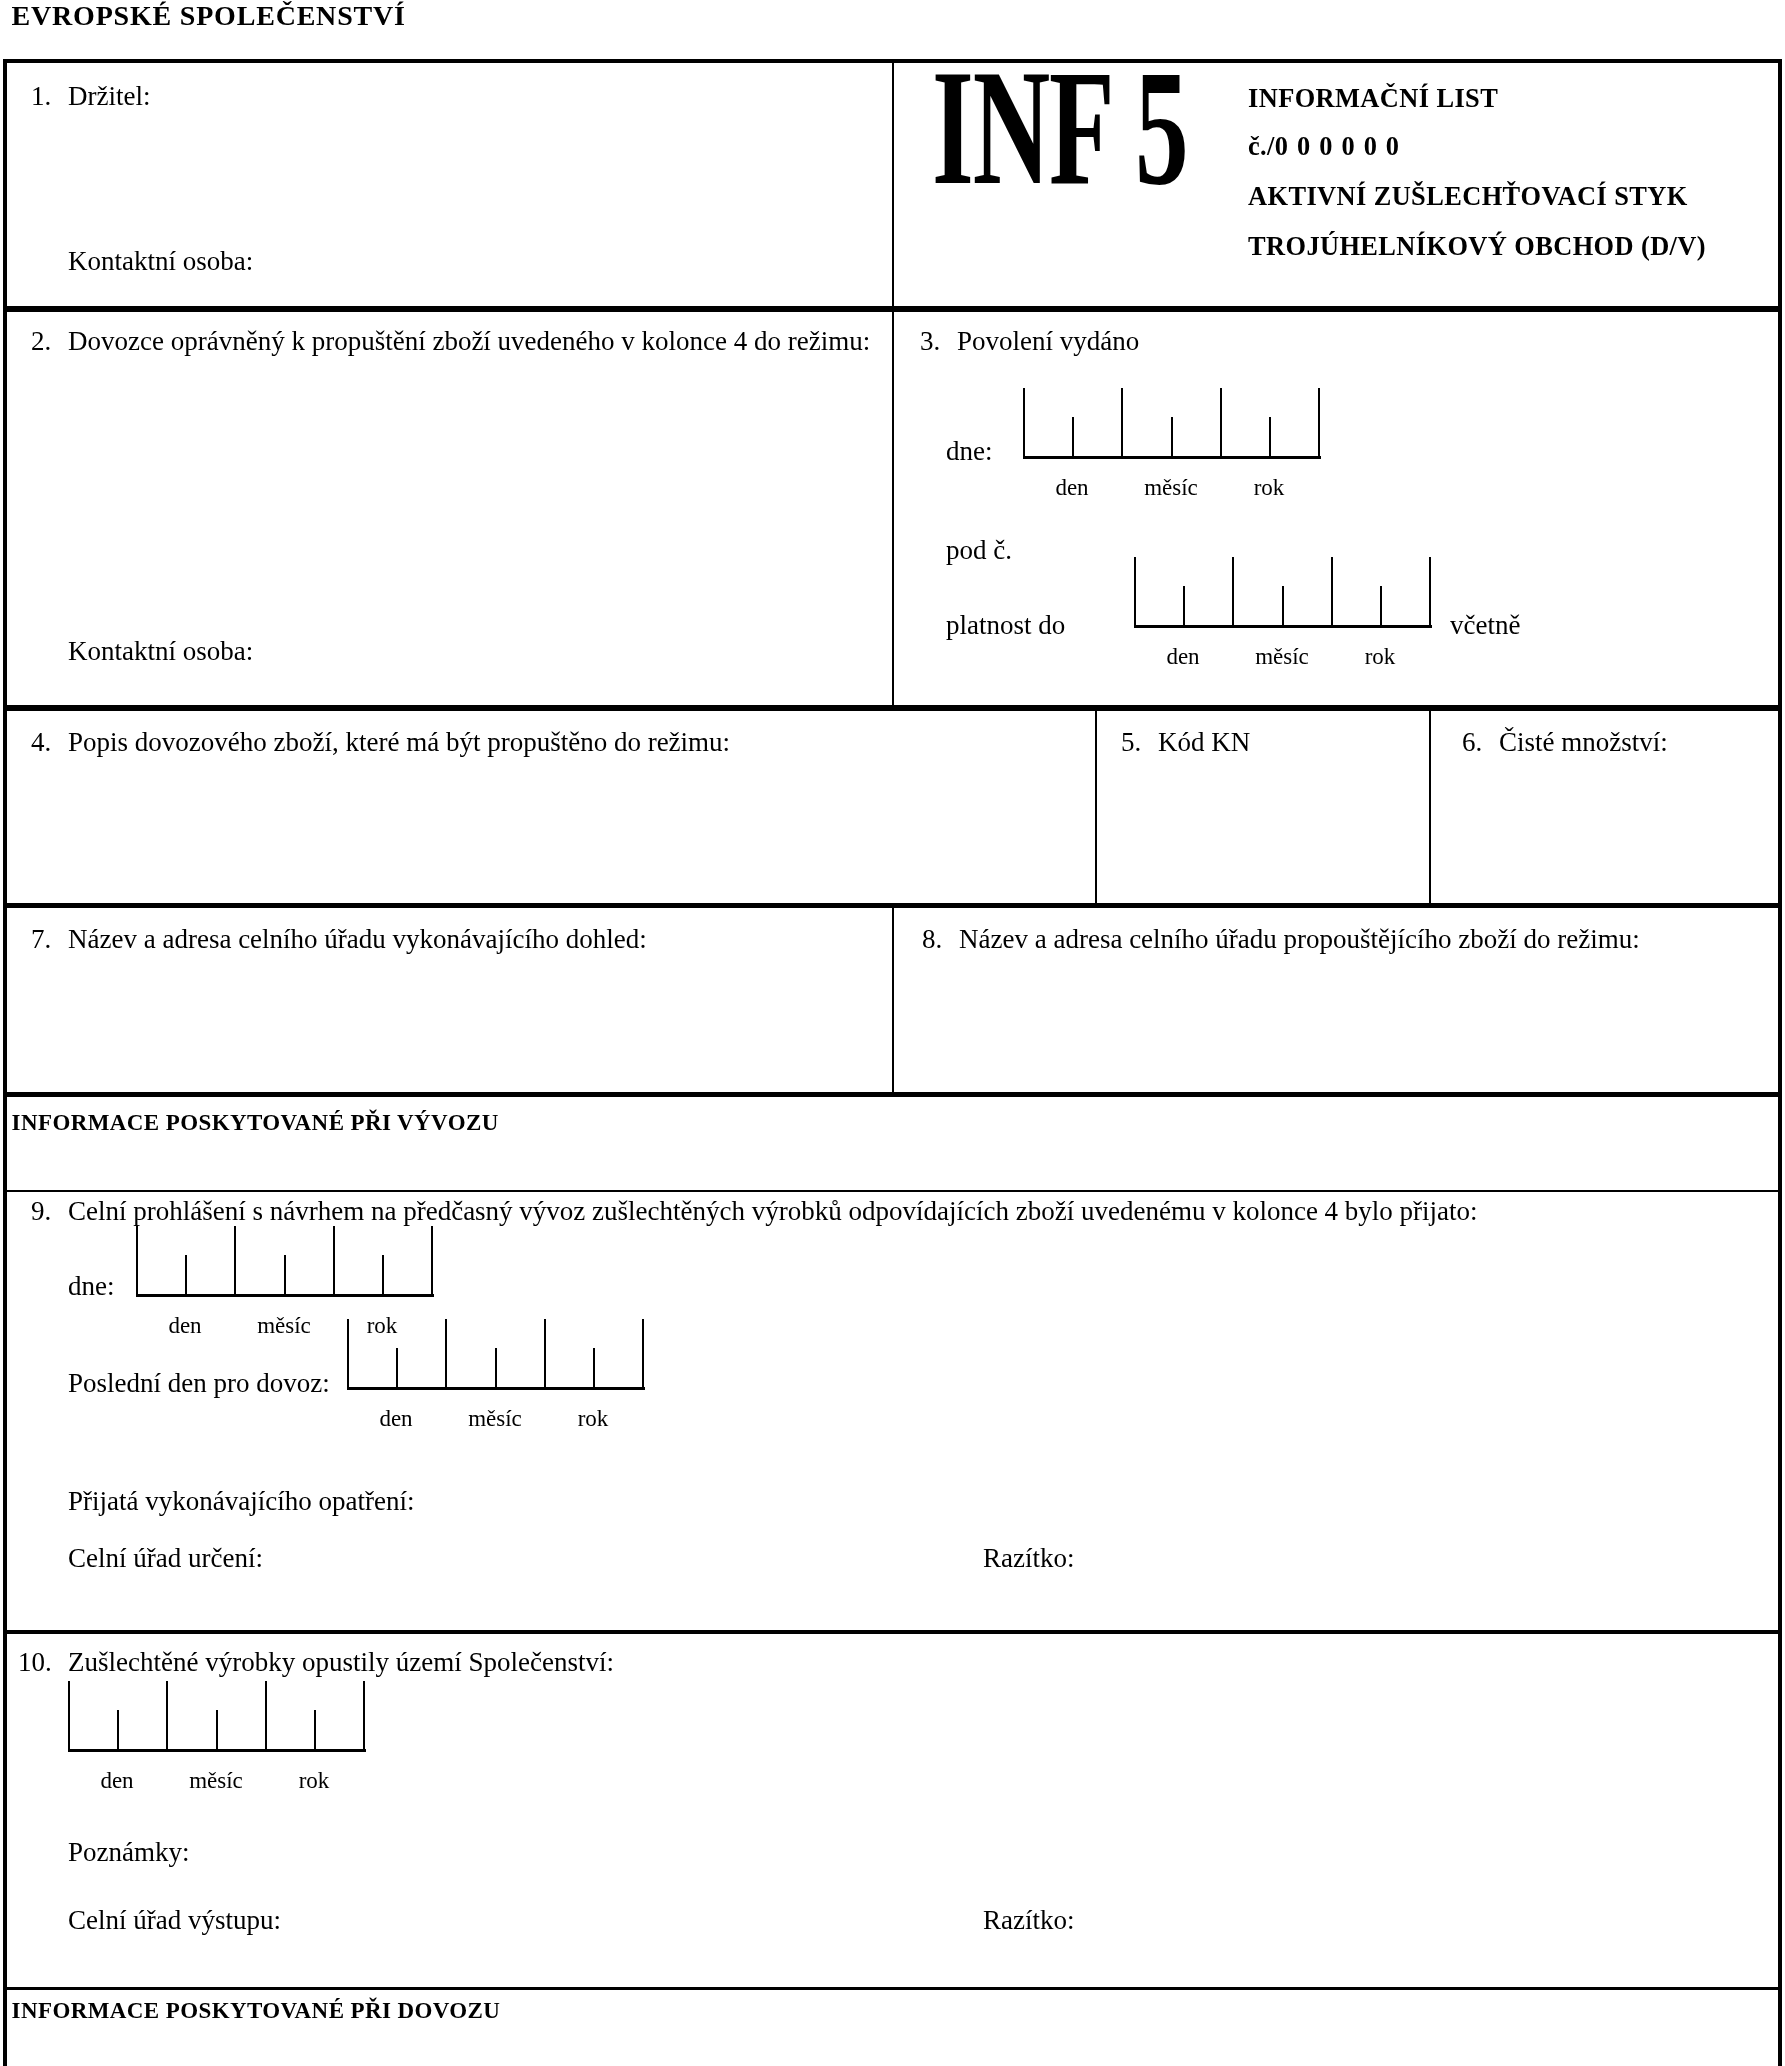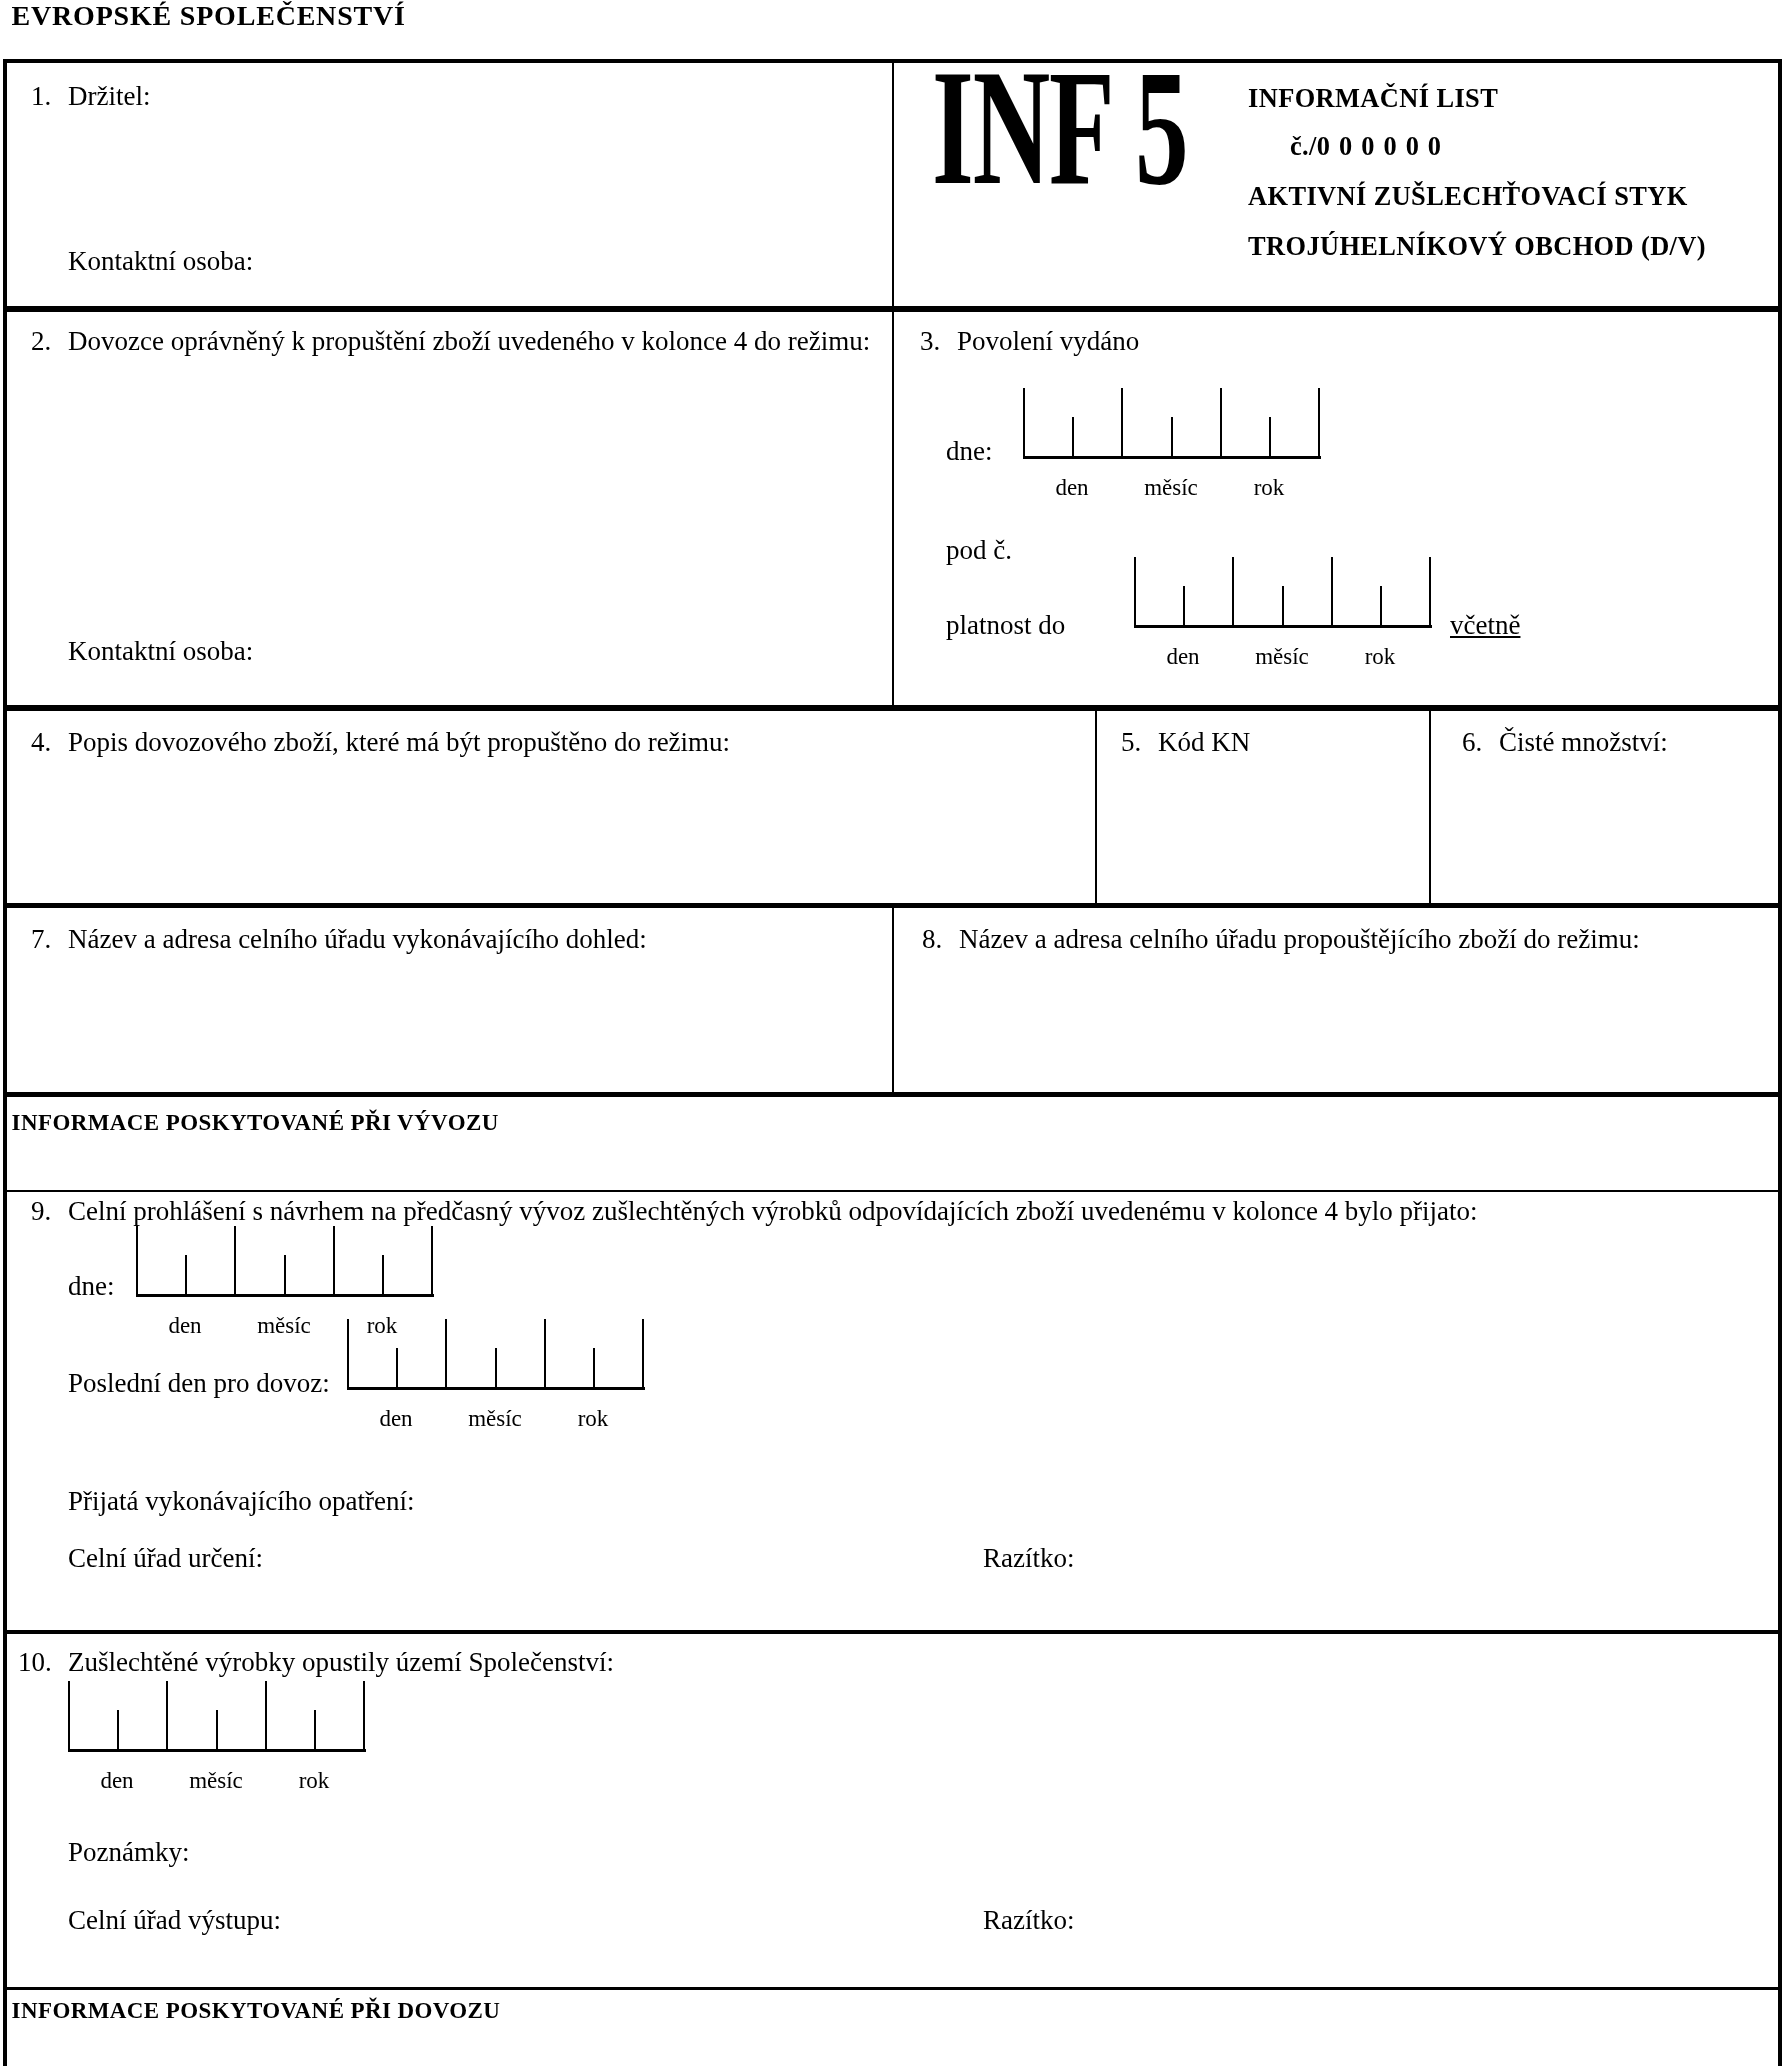--- a/index.html
+++ b/index.html
@@ -51,21 +51,21 @@
   <div class="vsep" style="left:892px;top:908px;height:184px;"></div>
 
   <div class="pair" style="left:31px;top:81px;">
     <span class="num">1.</span>
     <span class="lbl">Držitel:</span>
   </div>
   <div class="abs lbl" style="left:68px;top:246px;">Kontaktní osoba:</div>
 
   <div class="inf5" style="left:932px;top:45px;">INF 5</div>
   <div class="abs hdr" style="left:1248px;top:83px;">INFORMAČNÍ LIST</div>
-  <div class="abs hdr" style="left:1290px;top:131px;"><span>č./</span><span class="digits">000000</span></div>
+  <div class="abs hdr" style="left:1248px;top:131px;"><span>č./</span><span class="digits">000000</span></div>
   <div class="abs hdr" style="left:1248px;top:181px;">AKTIVNÍ ZUŠLECHŤOVACÍ STYK</div>
   <div class="abs hdr" style="left:1248px;top:231px;text-align:right;">TROJÚHELNÍKOVÝ OBCHOD (D/V)</div>
 
   <div class="pair" style="left:31px;top:326px;">
     <span class="num">2.</span>
     <span class="lbl">Dovozce oprávněný k propuštění zboží uvedeného v kolonce 4 do režimu:</span>
   </div>
   <div class="abs lbl" style="left:68px;top:636px;">Kontaktní osoba:</div>
 
   <div class="pair" style="left:920px;top:326px;">
@@ -92,21 +92,21 @@
     <span class="rl rl2">měsíc</span>
     <span class="rl rl3">rok</span>
   <i class="t tall" style="left: 0px;"></i>
       <i class="t short" style="left: 49px;"></i>
       <i class="t tall" style="left: 98px;"></i>
       <i class="t short" style="left: 148px;"></i>
       <i class="t tall" style="left: 197px;"></i>
       <i class="t short" style="left: 246px;"></i>
       <i class="t tall" style="left: 295px;"></i>
     </div>
-  <div class="abs lbl" style="left:1450px;top:610px;text-decoration:underline;">včetně</div>
+  <div class="abs lbl" style="left:1450px;top:610px;">včetně</div>
 
   <div class="pair" style="left:31px;top:727px;">
     <span class="num">4.</span>
     <span class="lbl">Popis dovozového zboží, které má být propuštěno do režimu:</span>
   </div>
   <div class="pair" style="left:1121px;top:727px;">
     <span class="num">5.</span>
     <span class="lbl">Kód KN</span>
   </div>
   <div class="pair" style="left:1462px;top:727px;">

